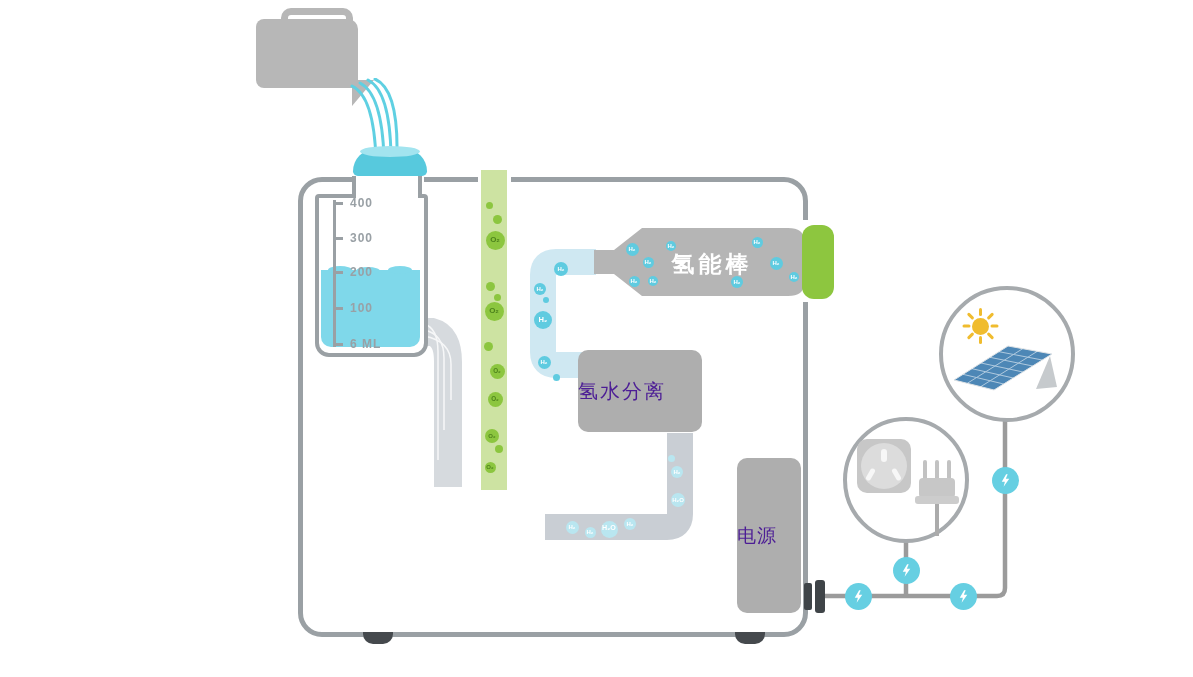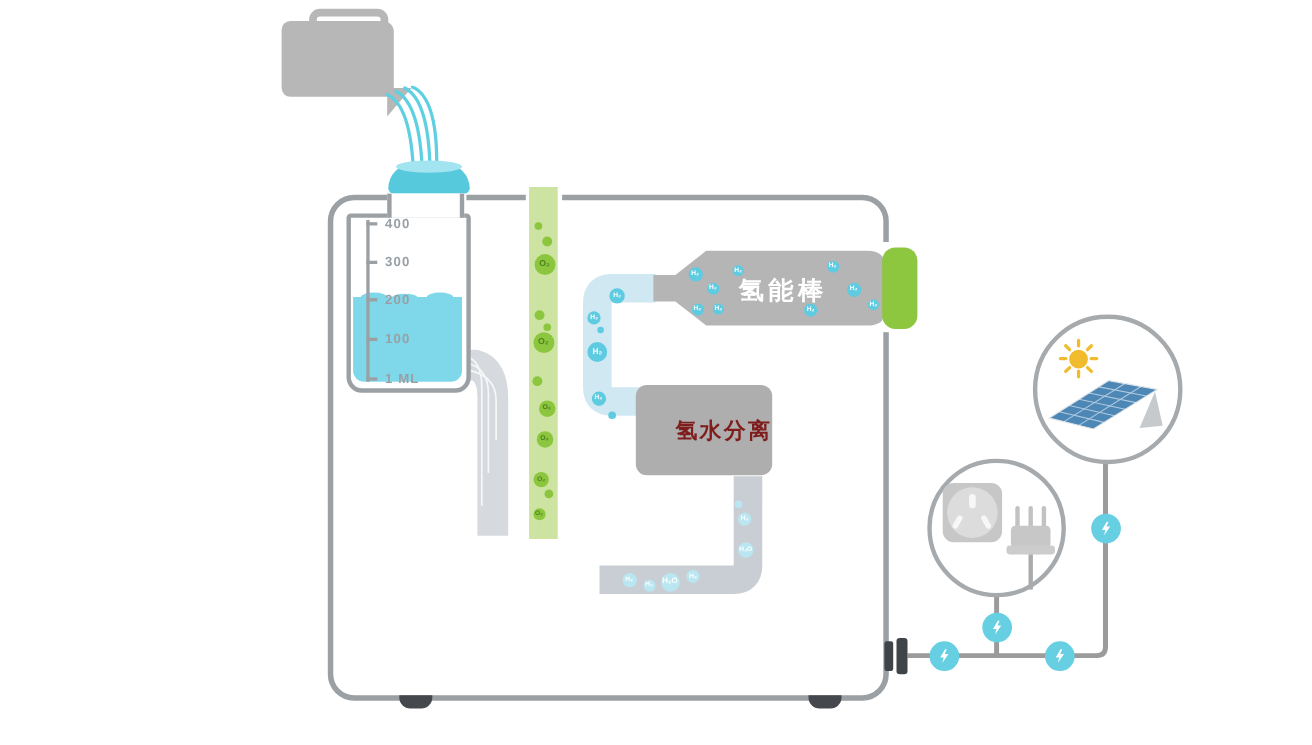--- a/index.html
+++ b/index.html
@@ -32,21 +32,21 @@
   .scale-label{left:350px;width:46px;font-size:12px;font-weight:bold;color:#99a0a5;letter-spacing:1px;z-index:3;}
   
   .tubes{left:0;top:0;z-index:2;}
   
   #bubble-layer{left:0;top:0;width:1193px;height:677px;z-index:3;pointer-events:none;border-radius:20px;}
   .bubble{position:absolute;border-radius:50%;display:flex;align-items:center;justify-content:center;font-weight:bold;line-height:1;}
   .b-o2{background:var(--bubble-oxygen,#8cc63f);color:#4d821c;}
   .b-h2{background:var(--bubble-hydrogen,#5fcbe0);color:#fff;}
   .b-faint{background:#b9e6f0;color:#fff;}
   
-  .module{background:var(--machine-gray2,#aeaeae);border-radius:10px;color:#7f1d1d;display:flex;align-items:center;justify-content:flex-end;font-weight:bold;z-index:3;}
+  .module{background:var(--machine-gray2,#aeaeae);border-radius:10px;color:#4c1d95;display:flex;align-items:center;justify-content:flex-start;font-weight:normal;z-index:3;}
   .box-separation{left:578px;top:350px;width:124px;height:82px;font-size:20px;letter-spacing:2px;}
   .box-electrolyzer{left:425px;top:487px;width:120px;height:80px;font-size:21px;letter-spacing:2px;}
   .box-power{left:737px;top:458px;width:64px;height:155px;font-size:19px;letter-spacing:1px;}
   .bottle-label{left:647px;top:249px;width:130px;height:26px;color:#fff;font-size:23px;font-weight:bold;letter-spacing:4px;text-align:center;z-index:3;}
   
   .plug-bar1{left:804px;top:583px;width:8px;height:27px;background:#3f4448;border-radius:2px;z-index:3;}
   .plug-bar2{left:815px;top:580px;width:10px;height:33px;background:#3f4448;border-radius:3px;z-index:3;}
   .bolt-node{position:absolute;width:27px;height:27px;border-radius:50%;background:var(--bolt,#66cfe2);display:flex;align-items:center;justify-content:center;z-index:4;}
   
   .circle{border:4px solid #a6aaad;border-radius:50%;background:#fff;z-index:2;}
@@ -165,25 +165,28 @@
   <div class="abs" id="scale-layer">
       <div class="abs scale-tick" style="top: 202px;"></div>
       <div class="abs scale-label" style="top: 196px;">400</div>
       <div class="abs scale-tick" style="top: 237px;"></div>
       <div class="abs scale-label" style="top: 231px;">300</div>
       <div class="abs scale-tick" style="top: 271px;"></div>
       <div class="abs scale-label" style="top: 265px;">200</div>
       <div class="abs scale-tick" style="top: 307px;"></div>
       <div class="abs scale-label" style="top: 301px;">100</div>
       <div class="abs scale-tick" style="top: 343px;"></div>
-      <div class="abs scale-label" style="top: 337px;">1 ML</div>
+      <div class="abs scale-label" style="top: 337px;">6 ML</div>
     </div>
 
   <div class="abs module box-separation">
     <span>氢水分离</span>
+  </div>
+  <div class="abs module box-power">
+    <span>电源</span>
   </div>
   <div class="abs bottle-label">氢能棒</div>
 
   <div class="abs plug-bar1"></div>
   <div class="abs plug-bar2"></div>
 
   <div class="abs circle outlet-circle"></div>
   <div class="abs socket-plate"></div>
   <div class="abs socket-face"></div>
   <div class="slot slot-top"></div>

